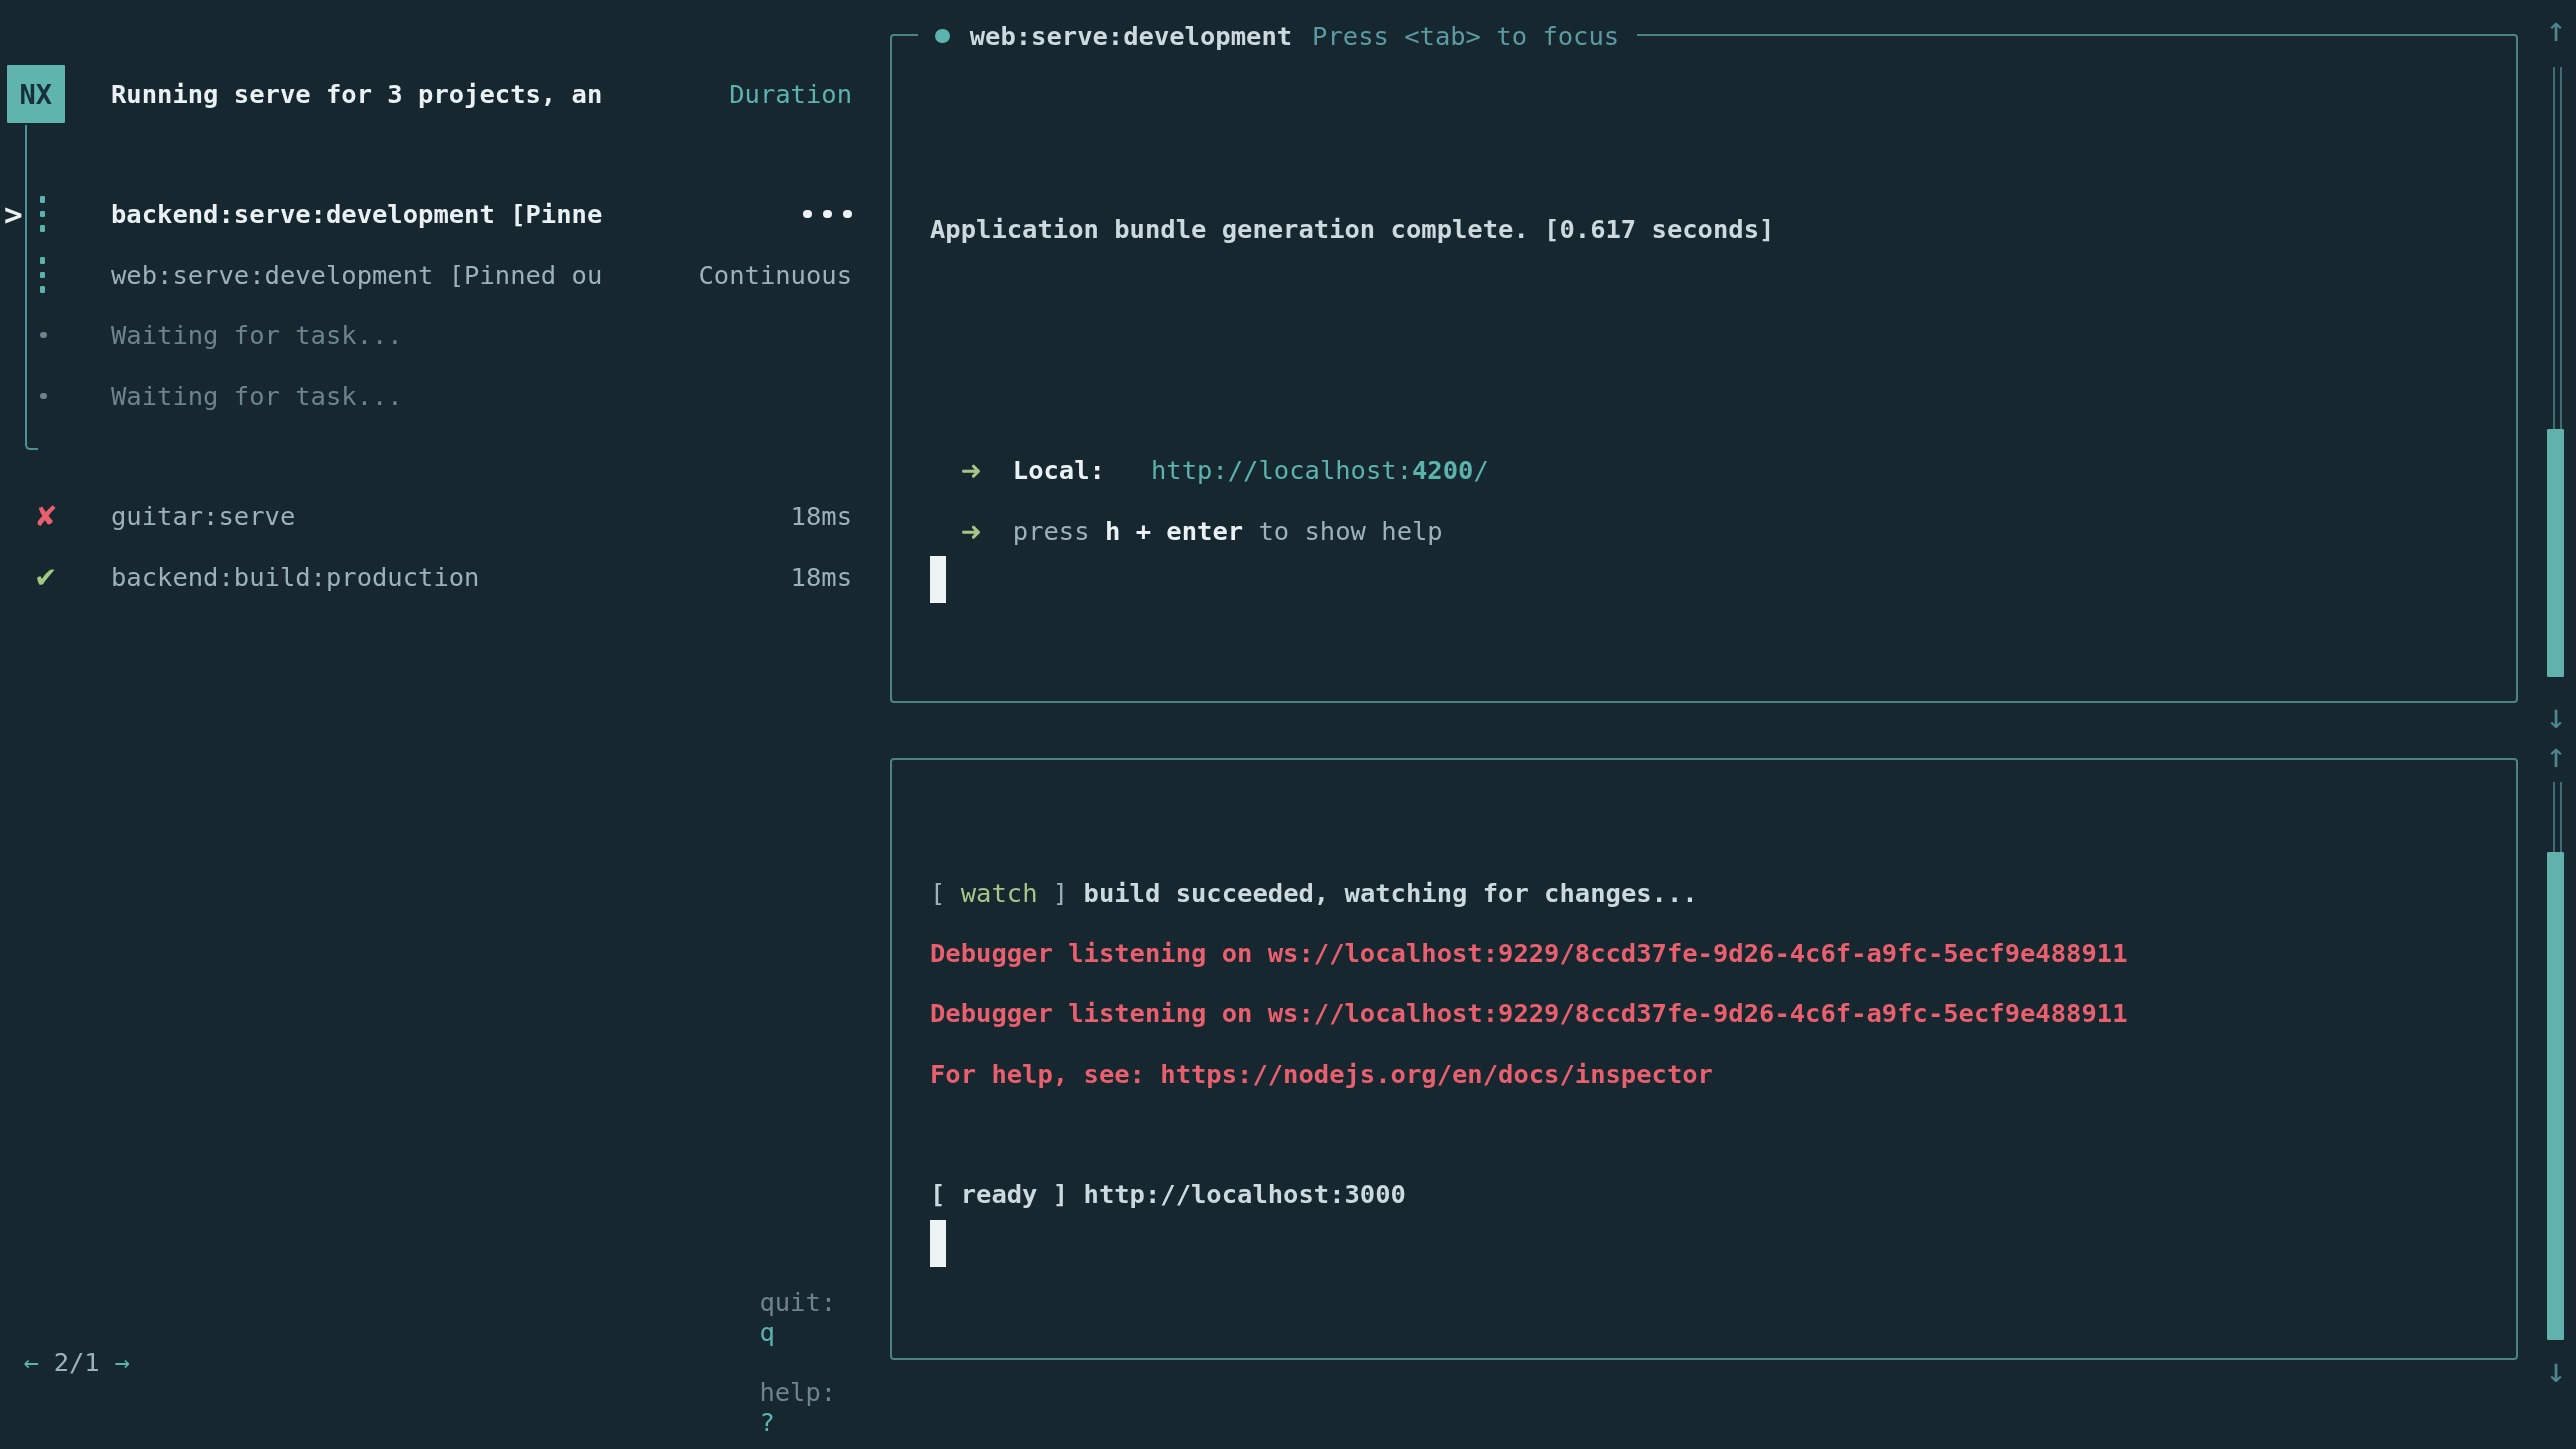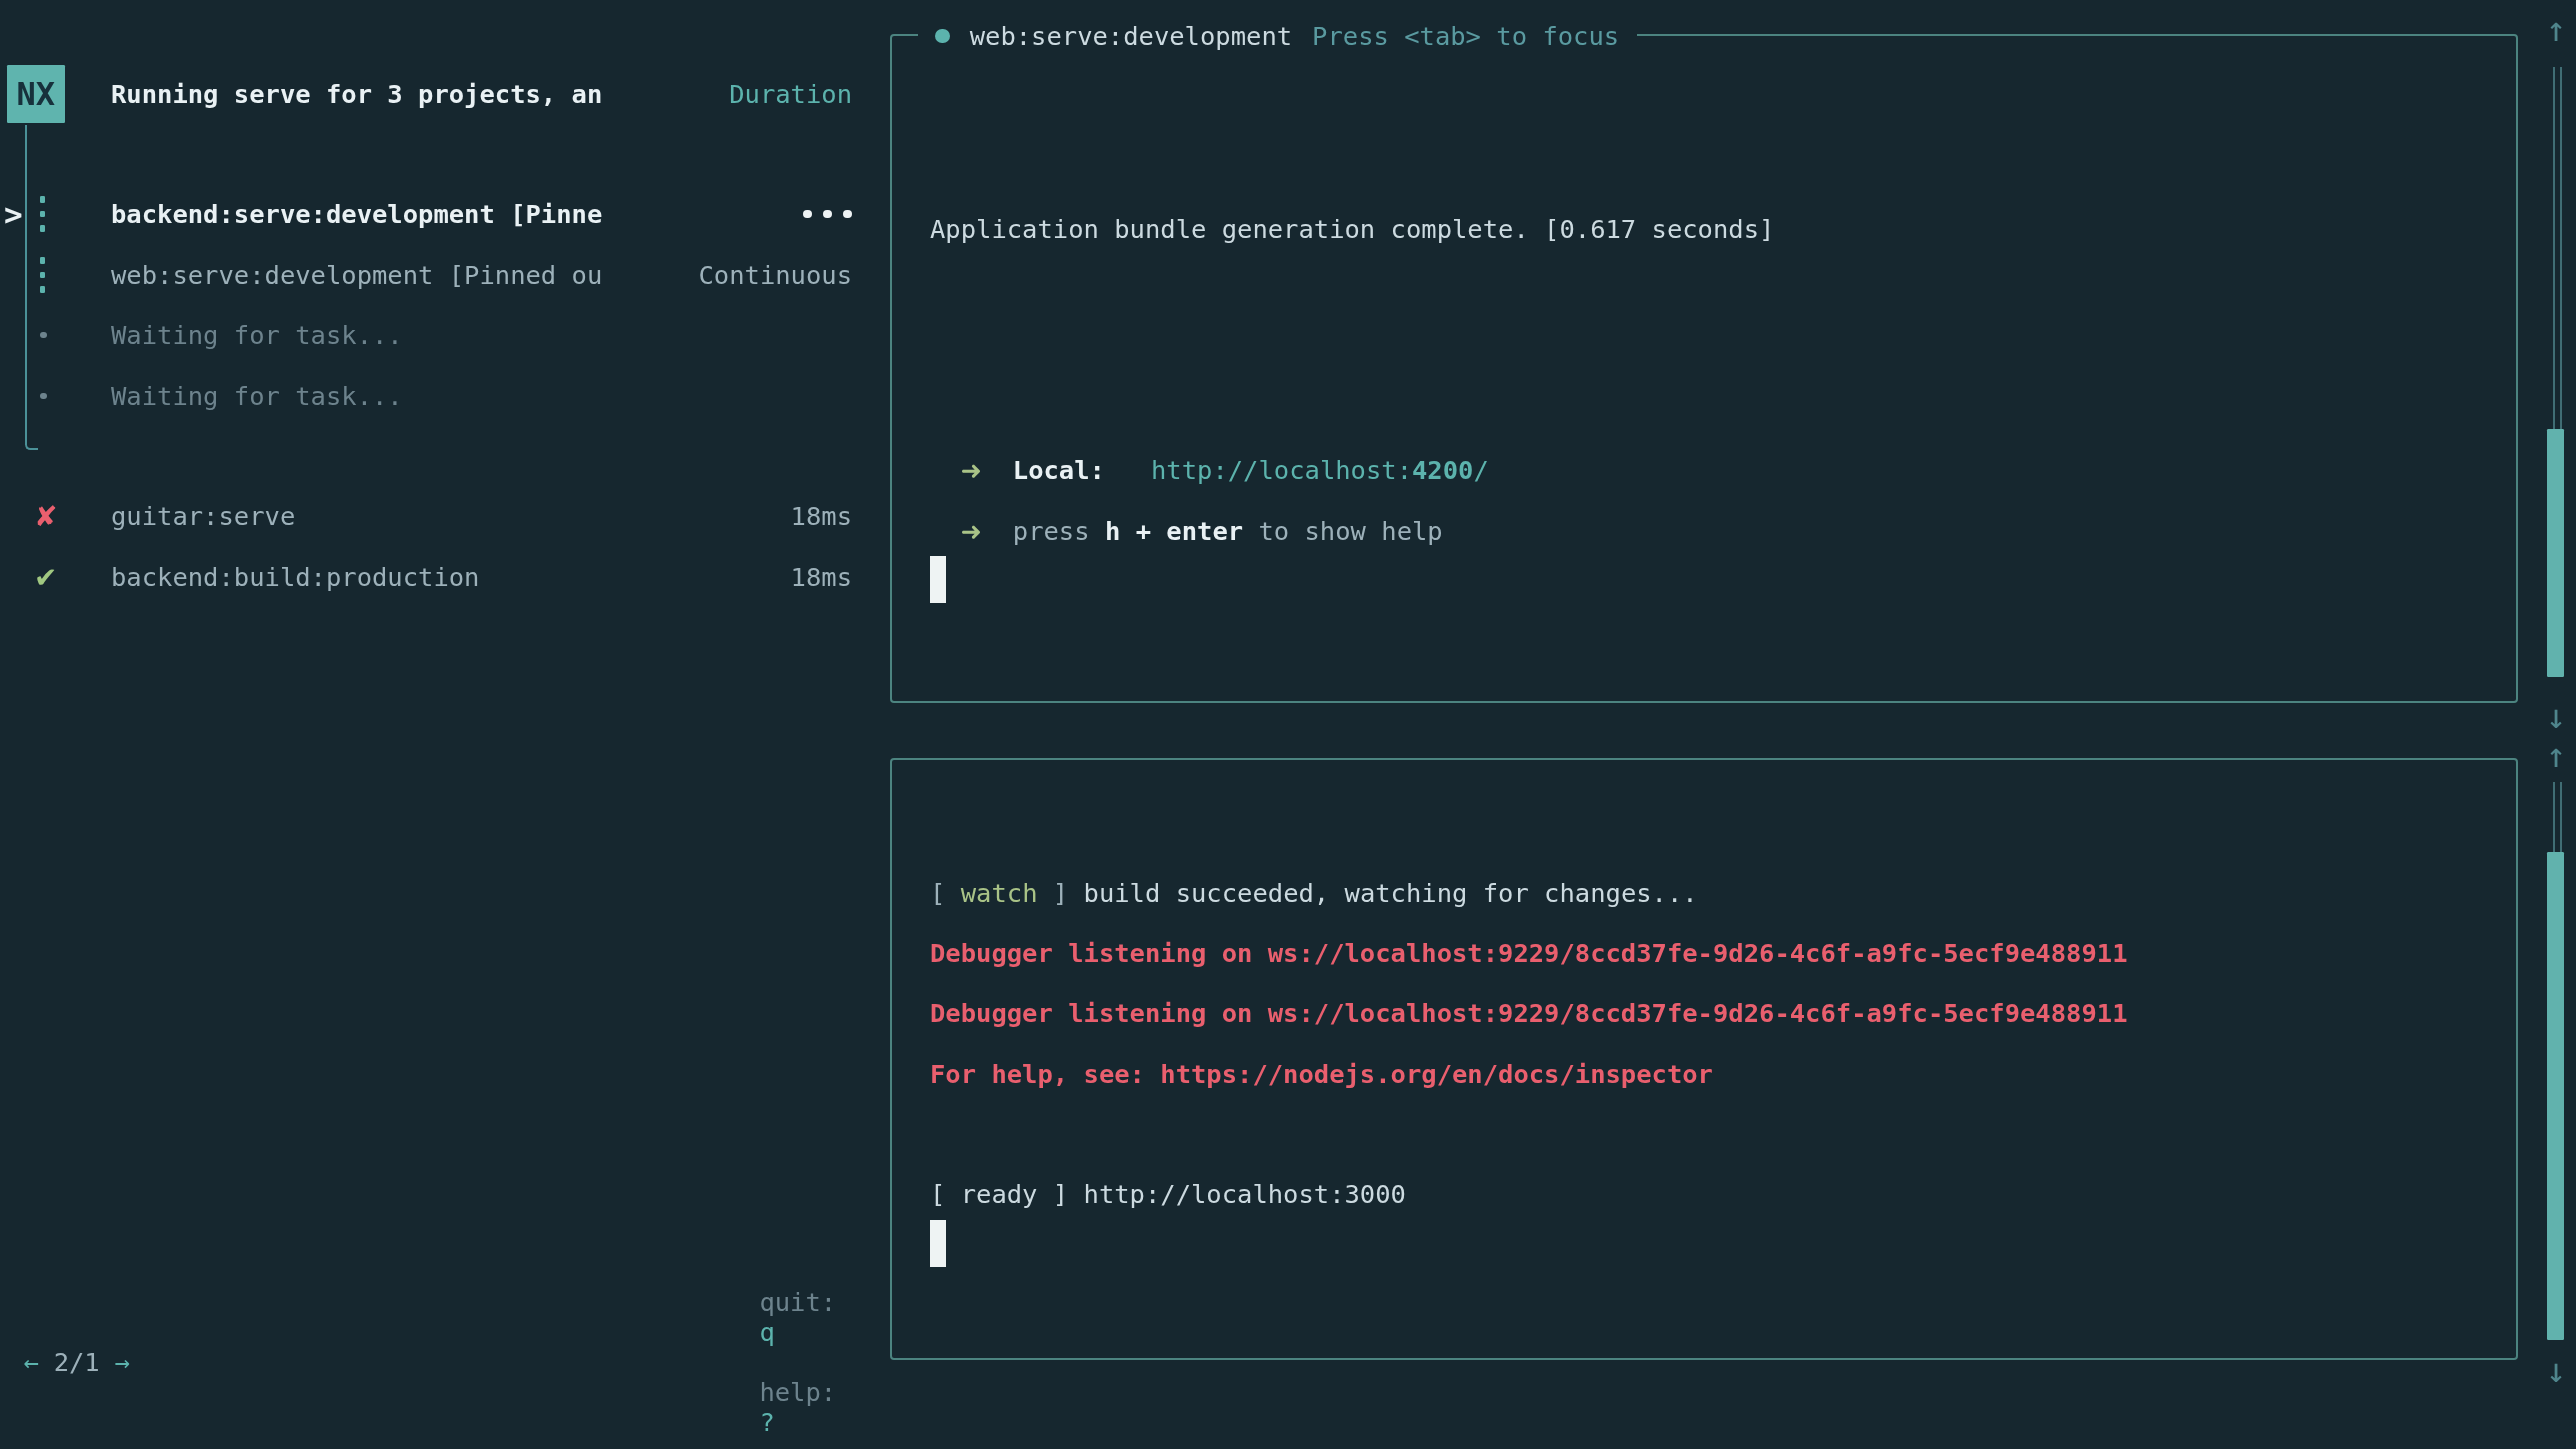--- a/index.html
+++ b/index.html
@@ -16,27 +16,27 @@
     font-family:"DejaVu Sans Mono","Liberation Mono",monospace;
     font-size:25.5px; color:var(--light);
   }
   .row{position:absolute; height:60px; display:flex; align-items:center; white-space:pre;}
   .seg{white-space:pre;margin-top:24px;}
   
   .logo{
     position:absolute; left:6.7px; top:65px; width:58px; height:58px;
     background:var(--logo_bg); color:var(--logo_text);
     display:flex; align-items:center; justify-content:center;
-    font-weight:bold; font-size:32px; border-radius:1.3px;
+    font-weight:bold; font-size:27px; border-radius:1.3px;
   }
   .side-row{left:0; width:852px;}
   .side-name{position:absolute; left:111px; white-space:pre;}
   .side-right{position:absolute; right:0; white-space:pre;}
   .t-bright{color:var(--bright); font-weight:bold;}
-  .t-light{color:var(--light);}
+  .t-light{color:var(--light);font-weight:bold;}
   .t-mid{color:var(--mid);}
   .t-dim{color:var(--dim);}
   .t-teal{color:var(--accent);}
   .t-hint{color:var(--hint);}
   .t-green{color:var(--green);}
   .t-red{color:var(--red); font-weight:bold;}
   .caret{position:absolute; left:4px; color:var(--bright); font-weight:bold; font-size:31px;}
   .tree-line{
     position:absolute; left:25px; top:125px; width:10.7px; height:323px;
     border-left:2px solid var(--tree); border-bottom:2px solid var(--tree);

